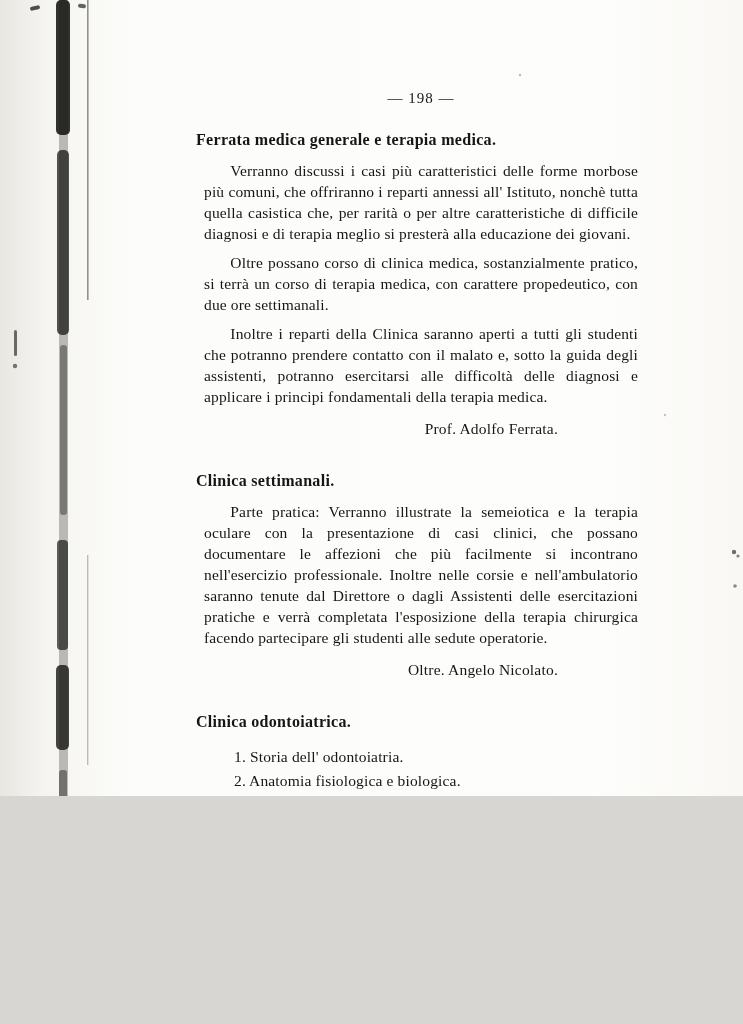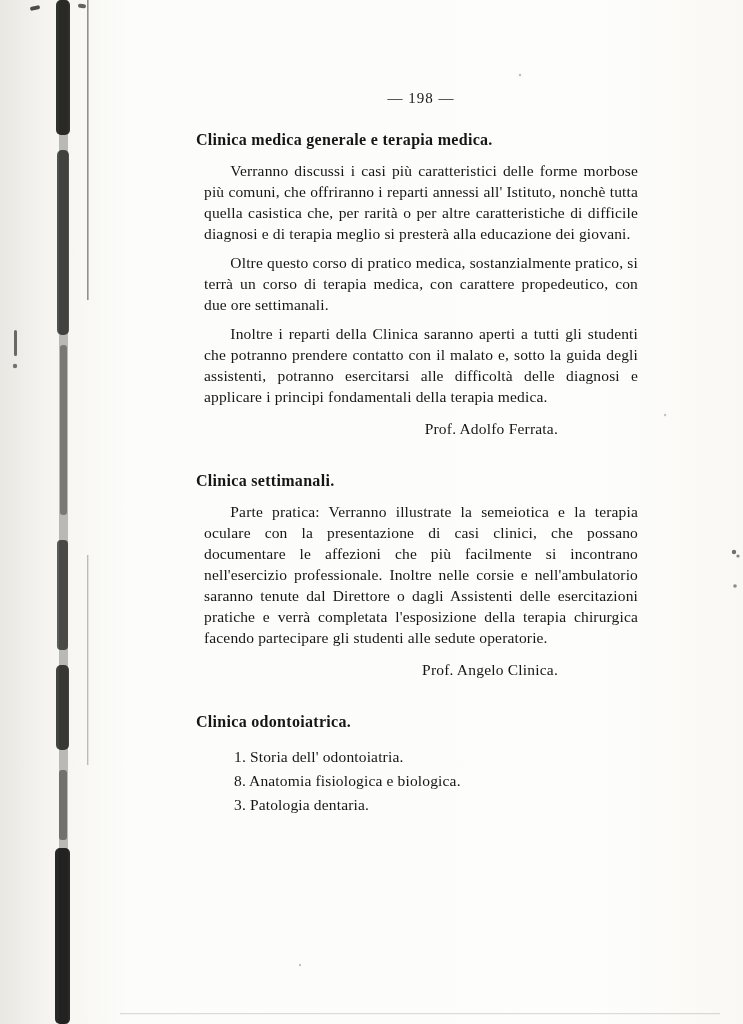--- a/index.html
+++ b/index.html
@@ -1,18 +1,18 @@
 <!DOCTYPE html>
 <html><head>
 <meta charset="utf-8">
 <style>
   html,body { margin:0; padding:0; background:#d8d6d2; }
   .scan {
     position:relative;
-    width:743px; height:1024px;
+    width:743px; height:796px;
     margin:0 auto;
     background:
       linear-gradient(to right, #e9e7e2 0px, #f5f4f0 45px, #fcfcfa 130px, #fdfdfb 600px, #f9f8f5 743px);
     overflow:hidden;
     font-family:"Liberation Serif","DejaVu Serif",serif;
     color:#161616;
   }
   .artifacts { position:absolute; left:0; top:0; width:743px; height:1024px; pointer-events:none; }
   .content {
     position:absolute;
@@ -92,36 +92,36 @@
     <circle cx="300" cy="965" r="1.2" fill="#555" opacity="0.35"></circle>
 
     <rect x="120" y="1013" width="600" height="1.2" fill="#777" opacity="0.25"></rect>
   </svg>
 
   <div class="content">
 
     <div class="page-number">— 198 —</div>
 
     <section>
-      <h2>Clinica medica generale e terapia medica.</h2>
+      <h2>Ferrata medica generale e terapia medica.</h2>
       <p>Verranno discussi i casi più caratteristici delle forme morbose più comuni, che offriranno i reparti annessi all' Istituto, nonchè tutta quella casistica che, per rarità o per altre caratteristiche di difficile diagnosi e di terapia meglio si presterà alla educazione dei giovani.</p>
-      <p>Oltre questo corso di pratico medica, sostanzialmente pratico, si terrà un corso di terapia medica, con carattere propedeutico, con due ore settimanali.</p>
+      <p>Oltre possano corso di clinica medica, sostanzialmente pratico, si terrà un corso di terapia medica, con carattere propedeutico, con due ore settimanali.</p>
       <p>Inoltre i reparti della Clinica saranno aperti a tutti gli studenti che potranno prendere contatto con il malato e, sotto la guida degli assistenti, potranno esercitarsi alle difficoltà delle diagnosi e applicare i principi fondamentali della terapia medica.</p>
       <div class="signature">Prof. Adolfo Ferrata.</div>
     </section>
 
     <section class="sec-gap">
       <h2>Clinica settimanali.</h2>
       <p>Parte pratica: Verranno illustrate la semeiotica e la terapia oculare con la presentazione di casi clinici, che possano documentare le affezioni che più facilmente si incontrano nell'esercizio professionale. Inoltre nelle corsie e nell'ambulatorio saranno tenute dal Direttore o dagli Assistenti delle esercitazioni pratiche e verrà completata l'esposizione della terapia chirurgica facendo partecipare gli studenti alle sedute operatorie.</p>
-      <div class="signature">Prof. Angelo Clinica.</div>
+      <div class="signature">Oltre. Angelo Nicolato.</div>
     </section>
 
     <section class="sec-gap">
       <h2>Clinica odontoiatrica.</h2>
       <ol class="plain">
         <li>1. Storia dell' odontoiatria.</li>
-        <li>8. Anatomia fisiologica e biologica.</li>
+        <li>2. Anatomia fisiologica e biologica.</li>
         <li>3. Patologia dentaria.</li>
       </ol>
     </section>
 
   </div>
 </div>
 
 </body></html>

